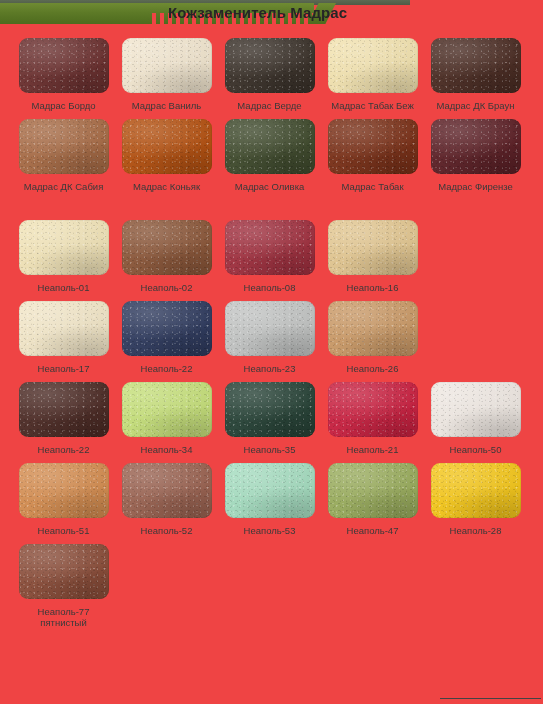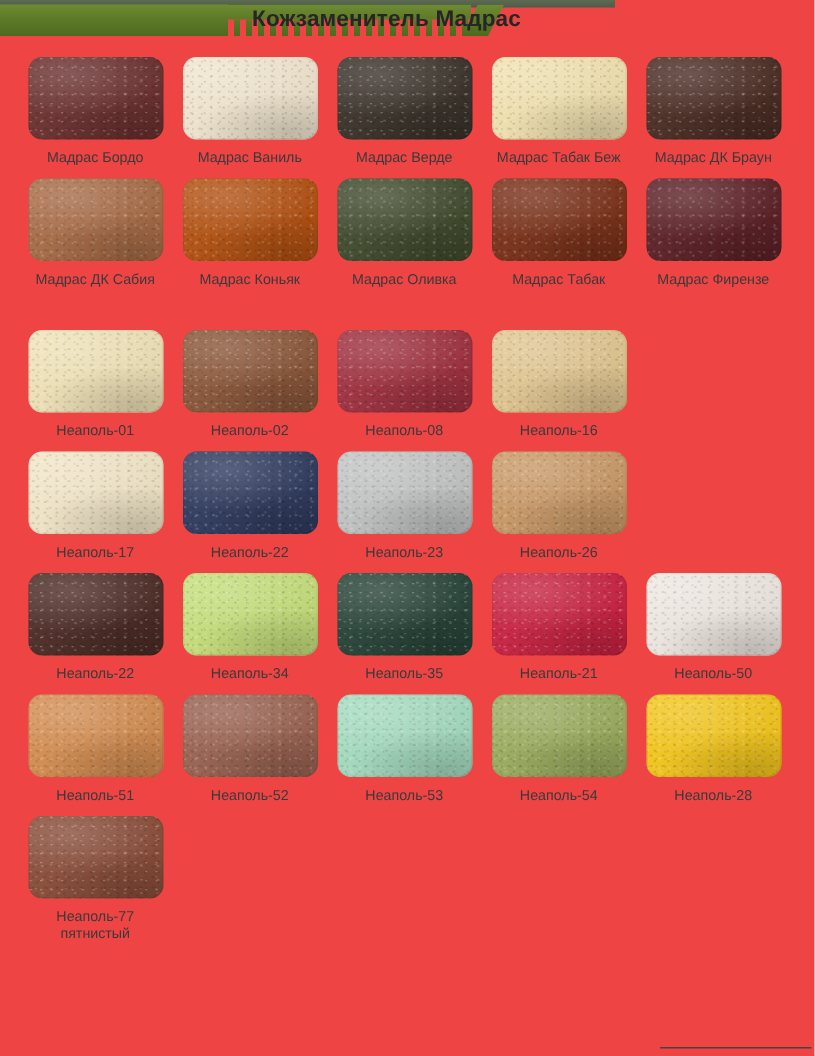--- a/index.html
+++ b/index.html
@@ -270,21 +270,21 @@
         <div class="swatch-cell">
           <div class="swatch-chip" style="background-color: rgb(154, 98, 80);"></div>
           <div class="swatch-label">Неаполь-52</div>
         </div>
         <div class="swatch-cell">
           <div class="swatch-chip" style="background-color: rgb(165, 221, 192);"></div>
           <div class="swatch-label">Неаполь-53</div>
         </div>
         <div class="swatch-cell">
           <div class="swatch-chip" style="background-color: rgb(154, 173, 93);"></div>
-          <div class="swatch-label">Неаполь-54</div>
+          <div class="swatch-label">Неаполь-47</div>
         </div>
         <div class="swatch-cell">
           <div class="swatch-chip" style="background-color: rgb(245, 199, 26);"></div>
           <div class="swatch-label">Неаполь-28</div>
         </div>
       </div>
 
       <div class="swatch-row">
         <div class="swatch-cell">
           <div class="swatch-chip" style="background-color: rgb(138, 76, 56);"></div>

